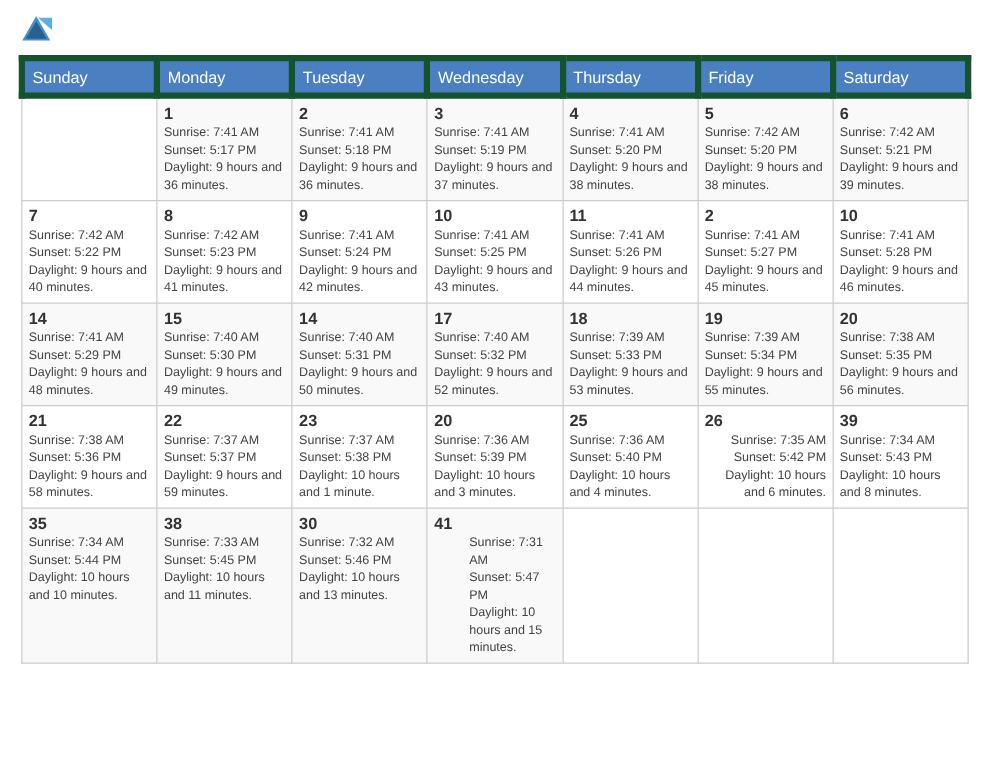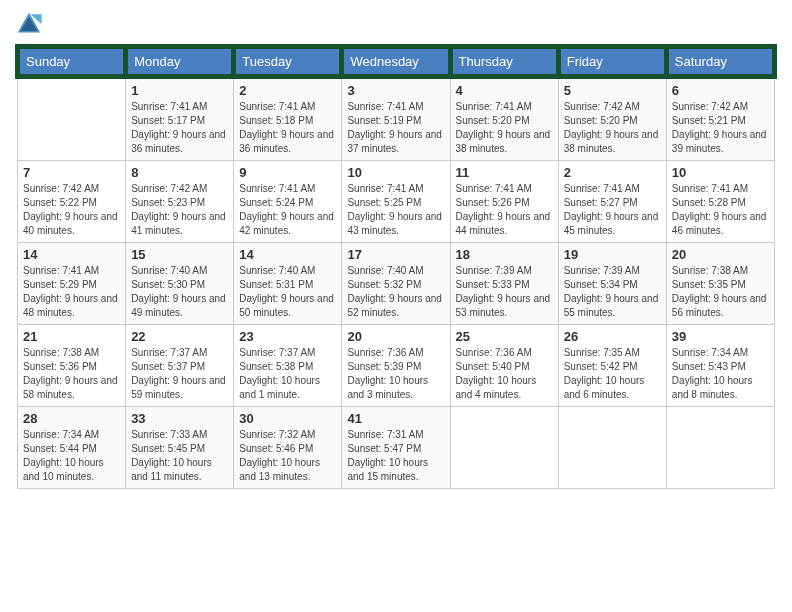--- a/index.html
+++ b/index.html
@@ -281,53 +281,53 @@
 Daylight: 10 hours and 3 minutes.</div>
           </td>
           <td>
             <span class="day-num">25</span>
             <div class="cell-text" style="white-space: pre-line;">Sunrise: 7:36 AM
 Sunset: 5:40 PM
 Daylight: 10 hours and 4 minutes.</div>
           </td>
           <td>
             <span class="day-num">26</span>
-            <div class="cell-text" style="white-space: pre-line;">Sunrise: 7:35 AM
+            <div class="cell-text" style="white-space: pre-line; text-align: right;">Sunrise: 7:35 AM
 Sunset: 5:42 PM
 Daylight: 10 hours and 6 minutes.</div>
           </td>
           <td>
             <span class="day-num">39</span>
             <div class="cell-text" style="white-space: pre-line;">Sunrise: 7:34 AM
 Sunset: 5:43 PM
 Daylight: 10 hours and 8 minutes.</div>
           </td>
         </tr>
         <tr>
           <td>
-            <span class="day-num">28</span>
+            <span class="day-num">35</span>
             <div class="cell-text" style="white-space: pre-line;">Sunrise: 7:34 AM
 Sunset: 5:44 PM
 Daylight: 10 hours and 10 minutes.</div>
           </td>
           <td>
-            <span class="day-num">33</span>
+            <span class="day-num">38</span>
             <div class="cell-text" style="white-space: pre-line;">Sunrise: 7:33 AM
 Sunset: 5:45 PM
 Daylight: 10 hours and 11 minutes.</div>
           </td>
           <td>
             <span class="day-num">30</span>
             <div class="cell-text" style="white-space: pre-line;">Sunrise: 7:32 AM
 Sunset: 5:46 PM
 Daylight: 10 hours and 13 minutes.</div>
           </td>
           <td>
             <span class="day-num">41</span>
-            <div class="cell-text" style="white-space: pre-line;">Sunrise: 7:31 AM
+            <div class="cell-text" style="white-space: pre-line; margin-left: 28px;">Sunrise: 7:31 AM
 Sunset: 5:47 PM
 Daylight: 10 hours and 15 minutes.</div>
           </td>
           <td class="empty-cell"></td>
           <td class="empty-cell"></td>
           <td class="empty-cell"></td>
         </tr>
       </tbody>
   </table>
 </div>

